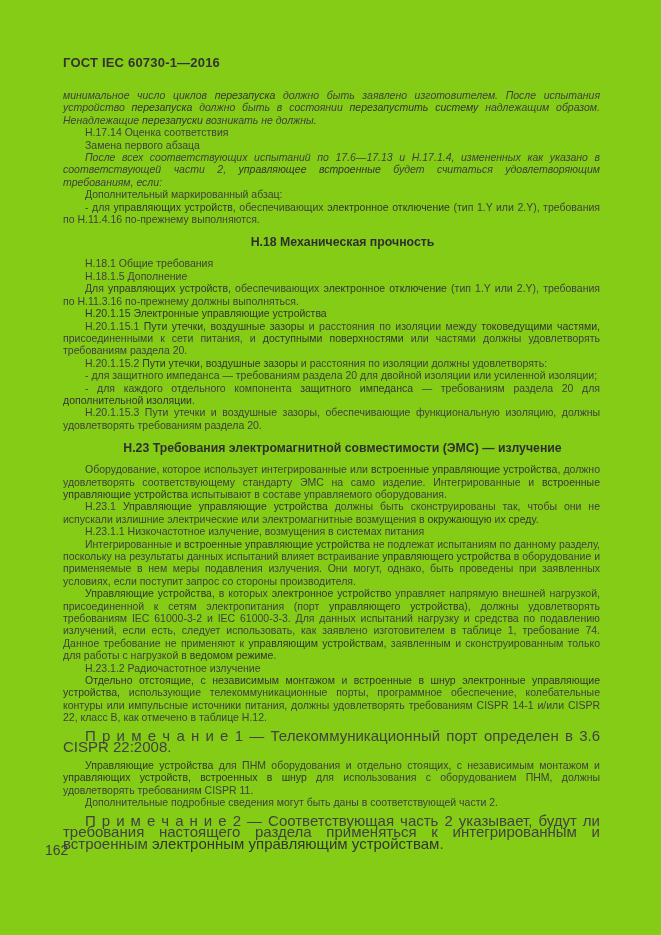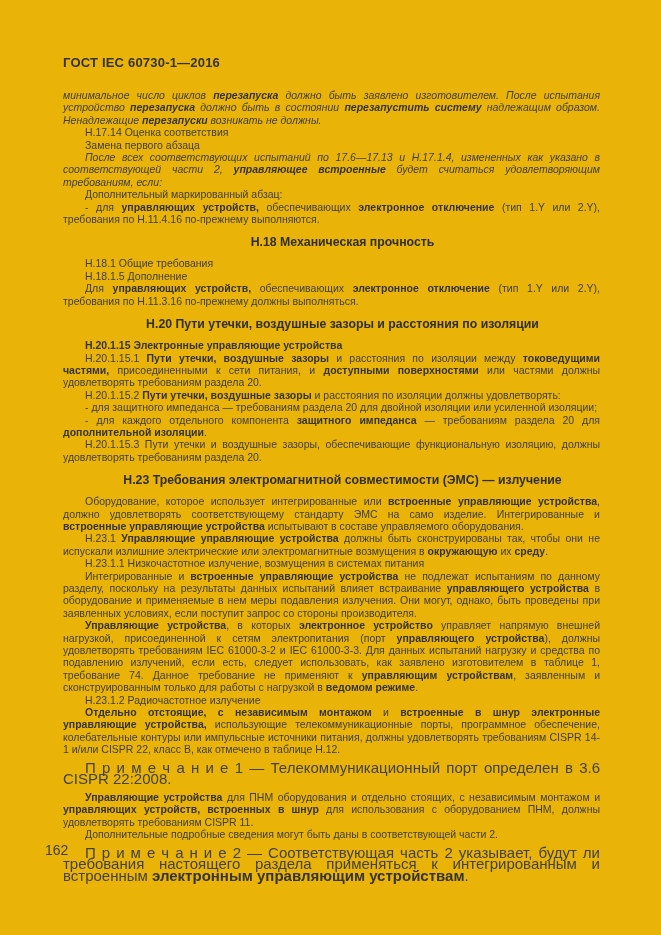--- a/index.html
+++ b/index.html
@@ -1,20 +1,20 @@
 <!DOCTYPE html>
 <html lang="ru"><head>
 <meta charset="utf-8">
 <style>
   html, body { margin: 0; padding: 0; background: #ffffff; }
   .page {
     position: relative;
     width: 661px;
     height: 935px;
-    background: #eab308;
+    background: #84cc16;
     font-family: "Liberation Sans", sans-serif;
     color: #3f3f3f;
     overflow: hidden;
   }
   .content {
     position: absolute;
     left: 63px;
     top: 55px;
     width: 537px;
   }
@@ -27,21 +27,21 @@
   }
   .para {
     font-size: 10.5px;
     line-height: 12.4px;
     text-align: justify;
     text-indent: 22px;
     margin: 0;
   }
   .para.no-indent { text-indent: 0; }
   .para.em { font-style: italic; }
-  .b { font-weight: bold; color: #343434; margin-top: 40px; }
+  .b { font-weight: normal; color: #343434; margin-top: 40px; }
   .heading {
     font-size: 12.3px;
     font-weight: bold;
     color: #2f2f2f;
     text-indent: 22px;
     margin: 10px 0 8px 0;
     text-align: center;
   }
   .note {
     font-size: 15px;
@@ -69,21 +69,20 @@
         <p class="para no-indent em"><span>минимальное число циклов </span><span class="b">перезапуска</span><span> должно быть заявлено изготовителем. После испытания устройство </span><span class="b">перезапуска</span><span> должно быть в состоянии </span><span class="b">перезапустить систему</span><span> надлежащим образом. Ненадлежащие </span><span class="b">перезапуски</span><span> возникать не должны.</span></p>
         <p class="para"><span>Н.17.14 Оценка соответствия</span></p>
         <p class="para"><span>Замена первого абзаца</span></p>
         <p class="para em"><span>После всех соответствующих испытаний по 17.6—17.13 и Н.17.1.4, измененных как указано в соответствующей части 2, </span><span class="b">управляющее встроенные</span><span> будет считаться удовлетворяющим требованиям, если:</span></p>
         <p class="para"><span>Дополнительный маркированный абзац:</span></p>
         <p class="para"><span>- для </span><span class="b">управляющих устройств,</span><span> обеспечивающих </span><span class="b">электронное отключение</span><span> (тип 1.Y или 2.Y), требования по Н.11.4.16 по-прежнему выполняются.</span></p>
         <h2 class="heading"><span>Н.18 Механическая прочность</span></h2>
         <p class="para"><span>Н.18.1 Общие требования</span></p>
         <p class="para"><span>Н.18.1.5 Дополнение</span></p>
         <p class="para"><span>Для </span><span class="b">управляющих устройств,</span><span> обеспечивающих </span><span class="b">электронное отключение</span><span> (тип 1.Y или 2.Y), требования по Н.11.3.16 по-прежнему должны выполняться.</span></p>
-        <h2 class="heading"><span>Н.20 Пути утечки, воздушные зазоры и расстояния по изоляции</span></h2>
         <p class="para"><span class="b">Н.20.1.15 Электронные управляющие устройства</span></p>
         <p class="para"><span>Н.20.1.15.1 </span><span class="b">Пути утечки, воздушные зазоры</span><span> и расстояния по изоляции между </span><span class="b">токоведущими частями,</span><span> присоединенными к сети питания, и </span><span class="b">доступными поверхностями</span><span> или частями должны удовлетворять требованиям раздела 20.</span></p>
         <p class="para"><span>Н.20.1.15.2 </span><span class="b">Пути утечки, воздушные зазоры</span><span> и расстояния по изоляции должны удовлетворять:</span></p>
         <p class="para"><span>- для защитного импеданса — требованиям раздела 20 для двойной изоляции или усиленной изоляции;</span></p>
         <p class="para"><span>- для каждого отдельного компонента </span><span class="b">защитного импеданса</span><span> — требованиям раздела 20 для </span><span class="b">дополнительной изоляции</span><span>.</span></p>
         <p class="para"><span>Н.20.1.15.3 Пути утечки и воздушные зазоры, обеспечивающие функциональную изоляцию, должны удовлетворять требованиям раздела 20.</span></p>
         <h2 class="heading"><span>Н.23 Требования электромагнитной совместимости (ЭМС) — излучение</span></h2>
         <p class="para"><span>Оборудование, которое использует интегрированные или </span><span class="b">встроенные управляющие устройства</span><span>, должно удовлетворять соответствующему стандарту ЭМС на само изделие. Интегрированные и </span><span class="b">встроенные управляющие устройства</span><span> испытывают в составе управляемого оборудования.</span></p>
         <p class="para"><span>Н.23.1 </span><span class="b">Управляющие управляющие устройства</span><span> должны быть сконструированы так, чтобы они не испускали излишние электрические или электромагнитные возмущения в </span><span class="b">окружающую</span><span> их </span><span class="b">среду</span><span>.</span></p>
         <p class="para"><span>Н.23.1.1 Низкочастотное излучение, возмущения в системах питания</span></p>

